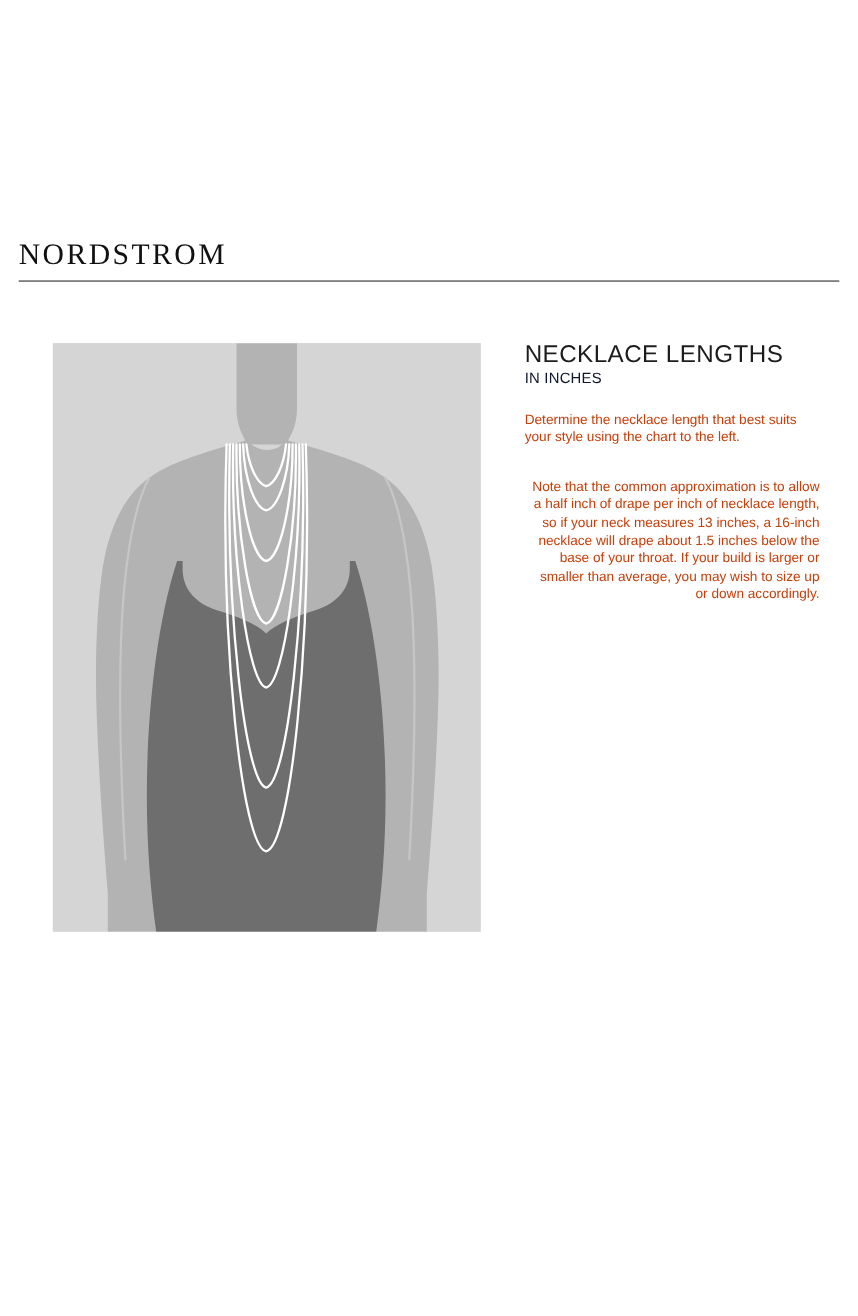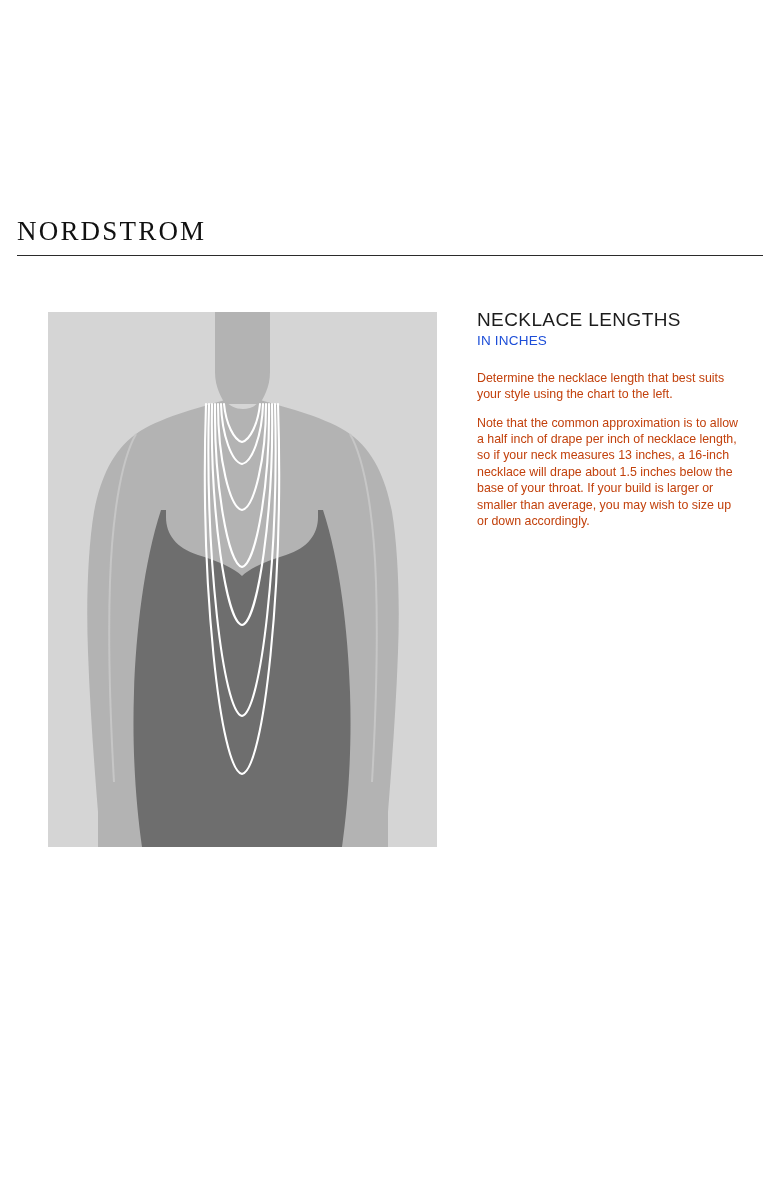--- a/index.html
+++ b/index.html
@@ -59,42 +59,43 @@
   }
 
   
   .info-column {
     position: absolute;
     left: 477px;
     top: 310px;
     width: 268px;
   }
   .info-title {
-    font-size: 19px;
+    font-size: 22px;
     letter-spacing: 0.4px;
     color: #1c1c1c;
     margin: 0;
     font-weight: 400;
     line-height: 1.05;
   }
   .info-subtitle {
     font-size: 13.5px;
-    color: #1d4ed8;
+    color: #0f172a;
     margin: 3px 0 0 0;
     font-weight: 400;
     letter-spacing: 0.2px;
   }
   .info-paragraph {
     font-size: 12.4px;
     line-height: 1.32;
     color: #c2410c;
     margin: 22px 0 0 0;
   }
   .info-paragraph + .info-paragraph {
-    margin-top: 12px;
+    margin-top: 28px;
+    text-align: right;
   }
 </style>
 </head>
 <body>
 
 <div class="brand-header">
   <div class="brand-wordmark">NORDSTROM</div>
   <div class="brand-rule"></div>
 </div>
 

